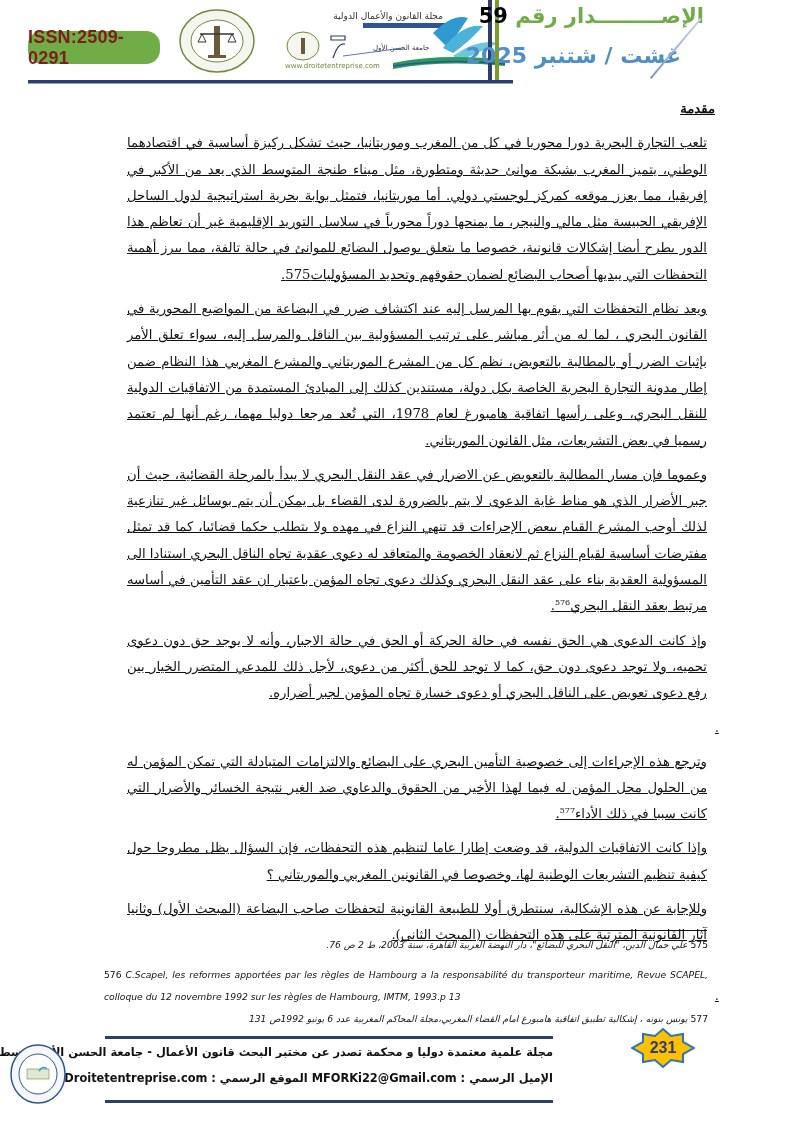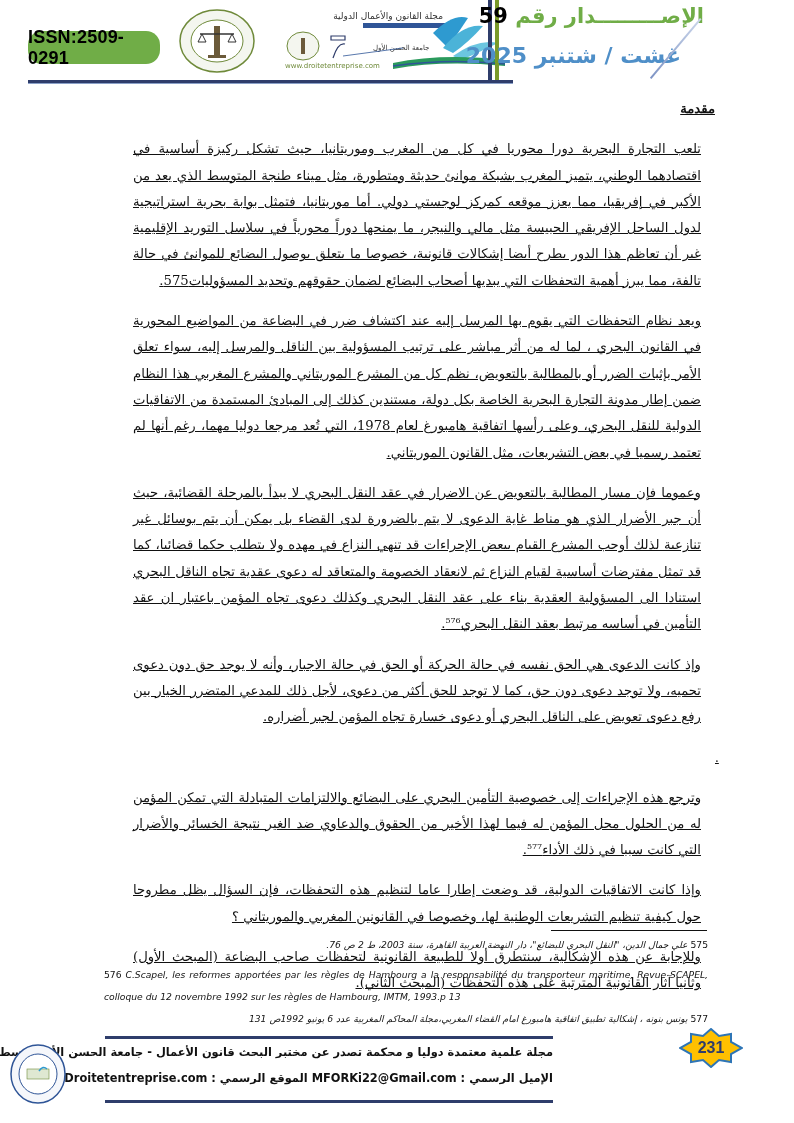--- a/index.html
+++ b/index.html
@@ -1,54 +1,54 @@
 <!DOCTYPE html>
 <html><head>
 <meta charset="utf-8">
 <style>
   html, body { margin:0; padding:0; background:#ffffff; }
   body { width:794px; height:1123px; position:relative; overflow:hidden; font-family:"DejaVu Serif", serif; color:#111; }
 
   
-  .issn { position:absolute; left:28px; top:31px; width:132px; height:33px; background:#70ad47; border-radius:14px; color:#000000; font-family:"Liberation Sans", sans-serif; font-weight:bold; font-size:18px; display:flex; align-items:center; justify-content:center; letter-spacing:0.2px; }
+  .issn { position:absolute; left:28px; top:31px; width:132px; height:33px; background:#70ad47; border-radius:14px; color:#7f1d1d; font-family:"Liberation Sans", sans-serif; font-weight:bold; font-size:18px; display:flex; align-items:center; justify-content:center; letter-spacing:0.2px; }
   .logo-lab { position:absolute; left:178px; top:8px; width:78px; height:66px; }
   .logo-journal { position:absolute; left:283px; top:8px; width:225px; height:63px; }
   .double-bar { position:absolute; left:488px; top:0px; width:16px; height:80px; }
   .double-bar .b1 { position:absolute; left:0; top:0; width:4px; height:80px; background:#2f3d6b; }
   .double-bar .b2 { position:absolute; left:7px; top:0; width:4px; height:80px; background:#7a9a2a; }
   .issue-title { position:absolute; right:90px; top:4px; direction:rtl; font-family:"DejaVu Sans", sans-serif; font-weight:bold; font-size:21px; color:#70ad47; white-space:nowrap; }
   .issue-title .num { color:#000000; }
   .issue-date { position:absolute; right:113px; top:43px; direction:rtl; font-family:"DejaVu Sans", sans-serif; font-weight:bold; font-size:22px; color:#4f8fc8; white-space:nowrap; }
   .diag-line { position:absolute; left:700px; top:18px; width:2px; height:78px; background:linear-gradient(#cbd6ea,#7d93c4); transform:rotate(40deg); transform-origin:top left; }
   .header-rule { position:absolute; left:28px; top:80px; width:485px; height:3px; background:#2f3d6b; }
   .header-rule2 { position:absolute; left:28px; top:83px; width:485px; height:1px; background:#8aa0c8; }
 
   
   .content { position:absolute; left:119px; top:96px; width:596px; direction:rtl; text-align:justify; font-size:13.2px; line-height:26.3px;text-decoration:underline; }
   .section-title { font-weight:bold; font-size:13.2px; margin:0 0 0 0; }
-  .content p { margin:14px; text-align-last:right; }
+  .content p { margin:8px; text-align-last:right; }
   .sup { font-size:8px; vertical-align:super; line-height:0; }
   .dot-line { height:26px; text-align:left; direction:ltr; font-size:12px; padding-left:596px; }
   .spacer { height:26px; }
 
   
   .fn-rule { position:absolute; left:551px; top:930px; width:156px; height:1px; background:#111; }
   .footnotes { position:absolute; left:104px; top:934px; width:604px; font-family:"DejaVu Sans", sans-serif; font-style:italic; font-size:9.2px; line-height:22px; }
   .fn { white-space:nowrap; }
   .fn-ar { direction:rtl; text-align:right; }
   .fn-fr { direction:ltr; text-align:left; white-space:normal; text-align:justify;margin-top:8px; }
   .fn-num { font-style:normal; }
 
   
   .footer-rule { position:absolute; left:105px; width:448px; height:3px; background:#2f3d6b; }
   .footer-rule.top { top:1036px; }
   .footer-rule.bottom { top:1100px; }
   .footer-line1 { position:absolute; left:105px; top:1045px; width:448px; direction:rtl; text-align:right; font-family:"DejaVu Sans", sans-serif; font-size:11.4px; font-weight:bold; white-space:nowrap; }
   .footer-line2 { position:absolute; left:105px; top:1071px; width:448px; direction:rtl; text-align:center; font-family:"DejaVu Sans", sans-serif; font-size:11.4px; font-weight:bold; white-space:nowrap; }
-  .page-badge { position:absolute; left:679px; top:1028px; width:64px; height:40px; }
+  .page-badge { position:absolute; left:631px; top:1028px; width:64px; height:40px; }
   .page-badge .num { position:absolute; left:0; top:0; width:64px; height:40px; display:flex; align-items:center; justify-content:center; font-family:"Liberation Sans", sans-serif; font-weight:bold; font-size:16px; color:#2f3d6b; }
   .seal { position:absolute; left:9px; top:1043px; width:58px; height:62px; }
 </style>
 </head>
 <body>
 
 <div class="issn">ISSN:2509-0291</div>
 
 <svg class="logo-lab" viewBox="0 0 78 66">
   <ellipse cx="39" cy="33" rx="37" ry="31" fill="#f4f6ef" stroke="#6f8a3a" stroke-width="1.5"></ellipse>

